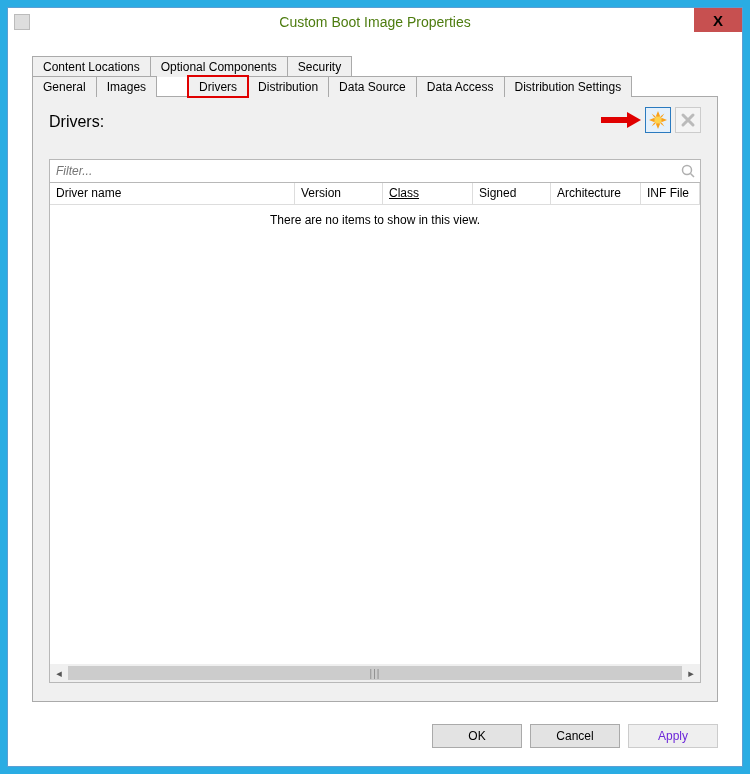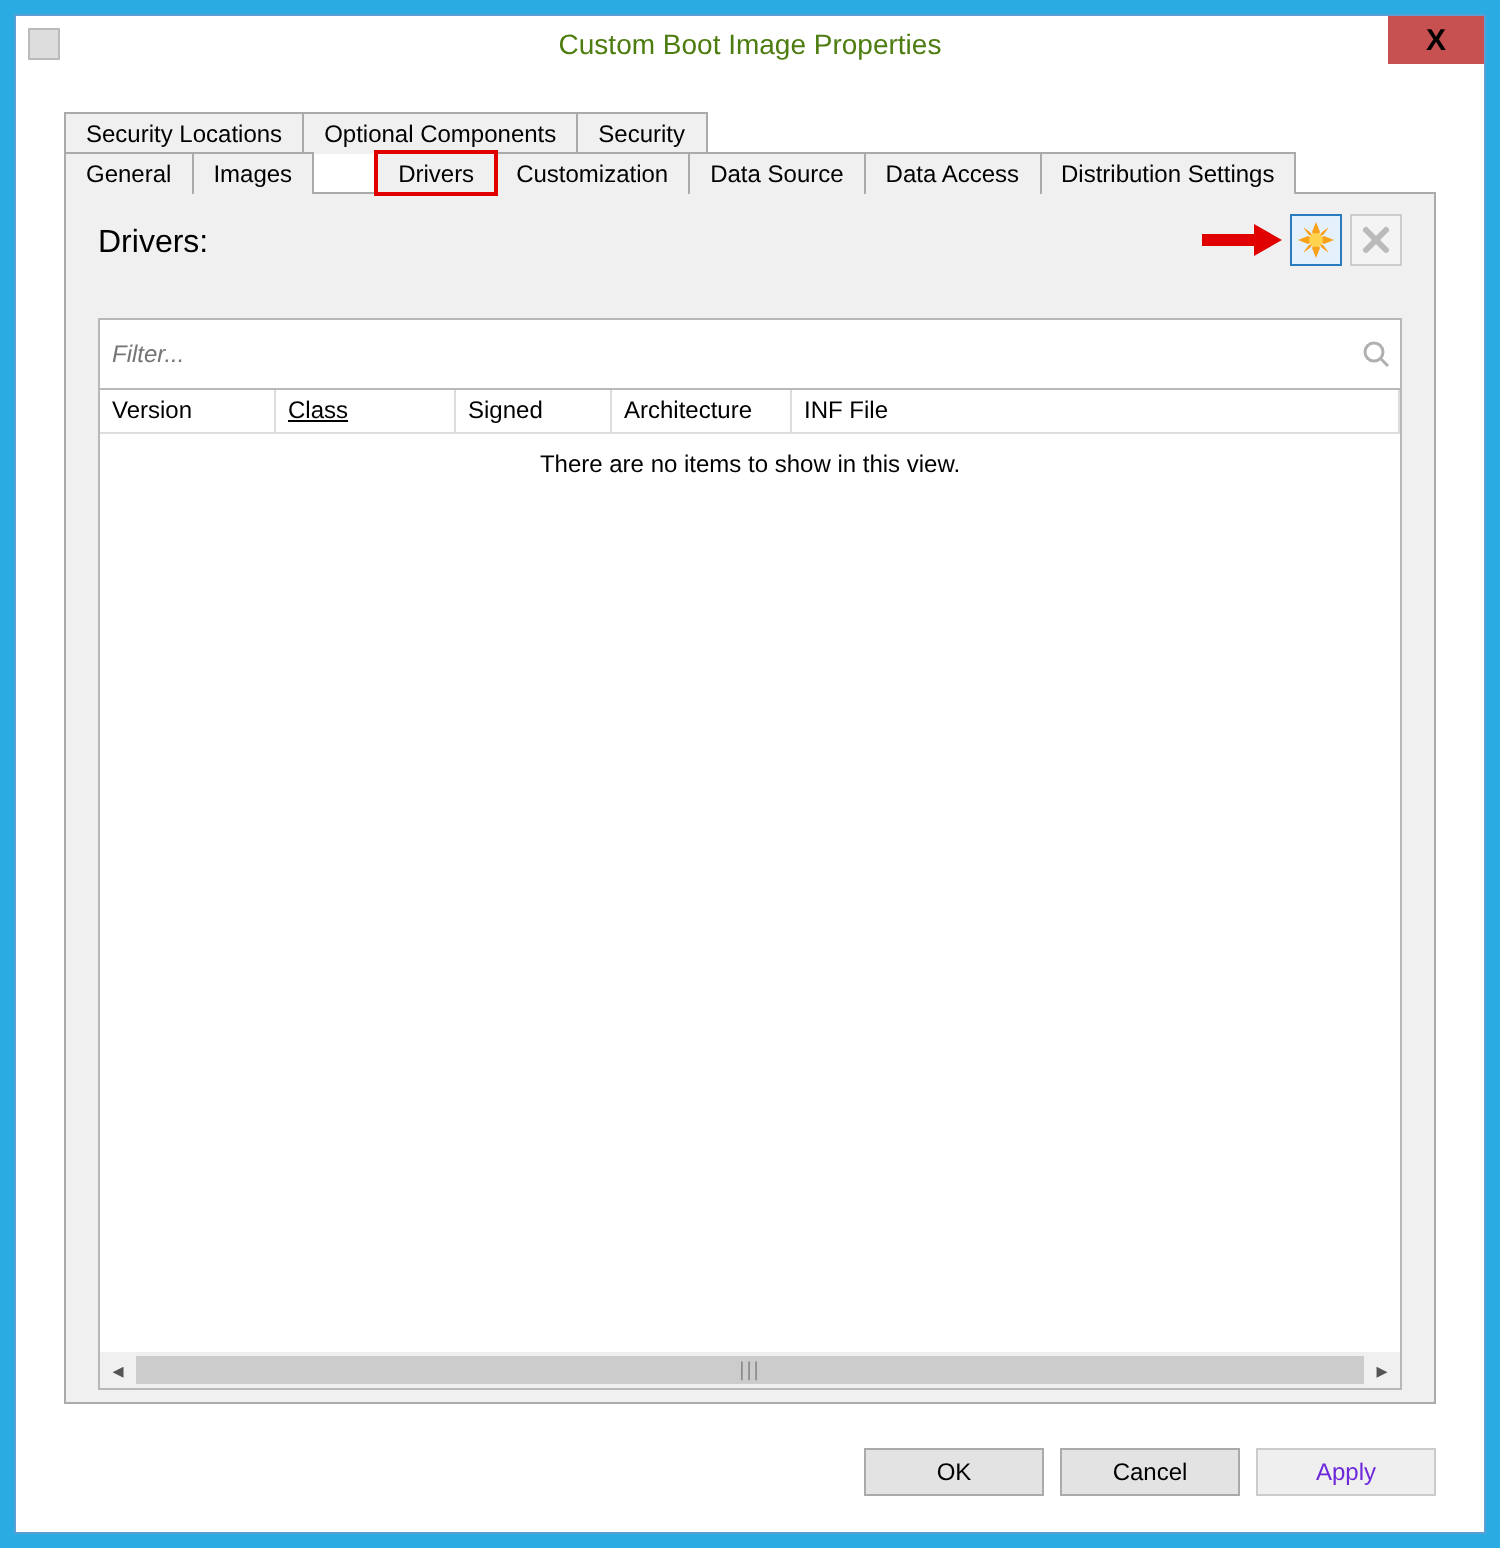--- a/index.html
+++ b/index.html
@@ -99,21 +99,21 @@
       cursor: default;
     }
     .sun-icon svg { display: block; }
     .x-icon svg { display: block; }
 
     .filter-row {
       margin-top: 28px;
       display: flex;
       border: 1px solid #b8b8b8;
       background: #fff;
-      height: 36px;
+      height: 24px;
       align-items: center;
     }
     .filter-input {
       flex: 1;
       border: none;
       padding: 3px 6px;
       font-size: 12px;
       outline: none;
       background: #fff;
       color: #777;
@@ -220,29 +220,29 @@
     <div class="titlebar-icon"></div>
     <div class="titlebar-text">Custom Boot Image Properties</div>
     <div class="close-btn">
       <span>X</span>
     </div>
   </div>
 
   <div class="content">
     <div class="tabs">
       <div class="tab-row row-top" id="tab-row-1">
-          <div class="tab">Security Locations</div>
+          <div class="tab">Content Locations</div>
           <div class="tab">Optional Components</div>
           <div class="tab">Security</div>
         </div>
       <div class="tab-row row-bottom" id="tab-row-2">
           <div class="tab">General</div>
           <div class="tab">Images</div>
           <div class="tab selected highlighted">Drivers</div>
-          <div class="tab">Customization</div>
+          <div class="tab">Distribution</div>
           <div class="tab">Data Source</div>
           <div class="tab">Data Access</div>
           <div class="tab">Distribution Settings</div>
         </div>
 
       <div class="tab-body">
 
         <div class="drivers-label">Drivers:</div>
 
         <div class="toolbar-icons">
@@ -283,20 +283,21 @@
           <div class="search-icon">
             <svg width="16" height="16" viewBox="0 0 16 16">
               <circle cx="7" cy="7" r="4.5" fill="none" stroke="#b0b0b0" stroke-width="1.5"></circle>
               <line x1="10.5" y1="10.5" x2="14" y2="14" stroke="#b0b0b0" stroke-width="1.5"></line>
             </svg>
           </div>
         </div>
 
         <div class="list-view">
           <div class="list-header">
+            <div class="col col-driver">Driver name</div>
             <div class="col col-version">Version</div>
             <div class="col col-class">Class</div>
             <div class="col col-signed">Signed</div>
             <div class="col col-arch">Architecture</div>
             <div class="col col-inf">INF File</div>
           </div>
           <div class="empty-msg">There are no items to show in this view.</div>
 
           <div class="hscroll">
             <button class="sbtn">

